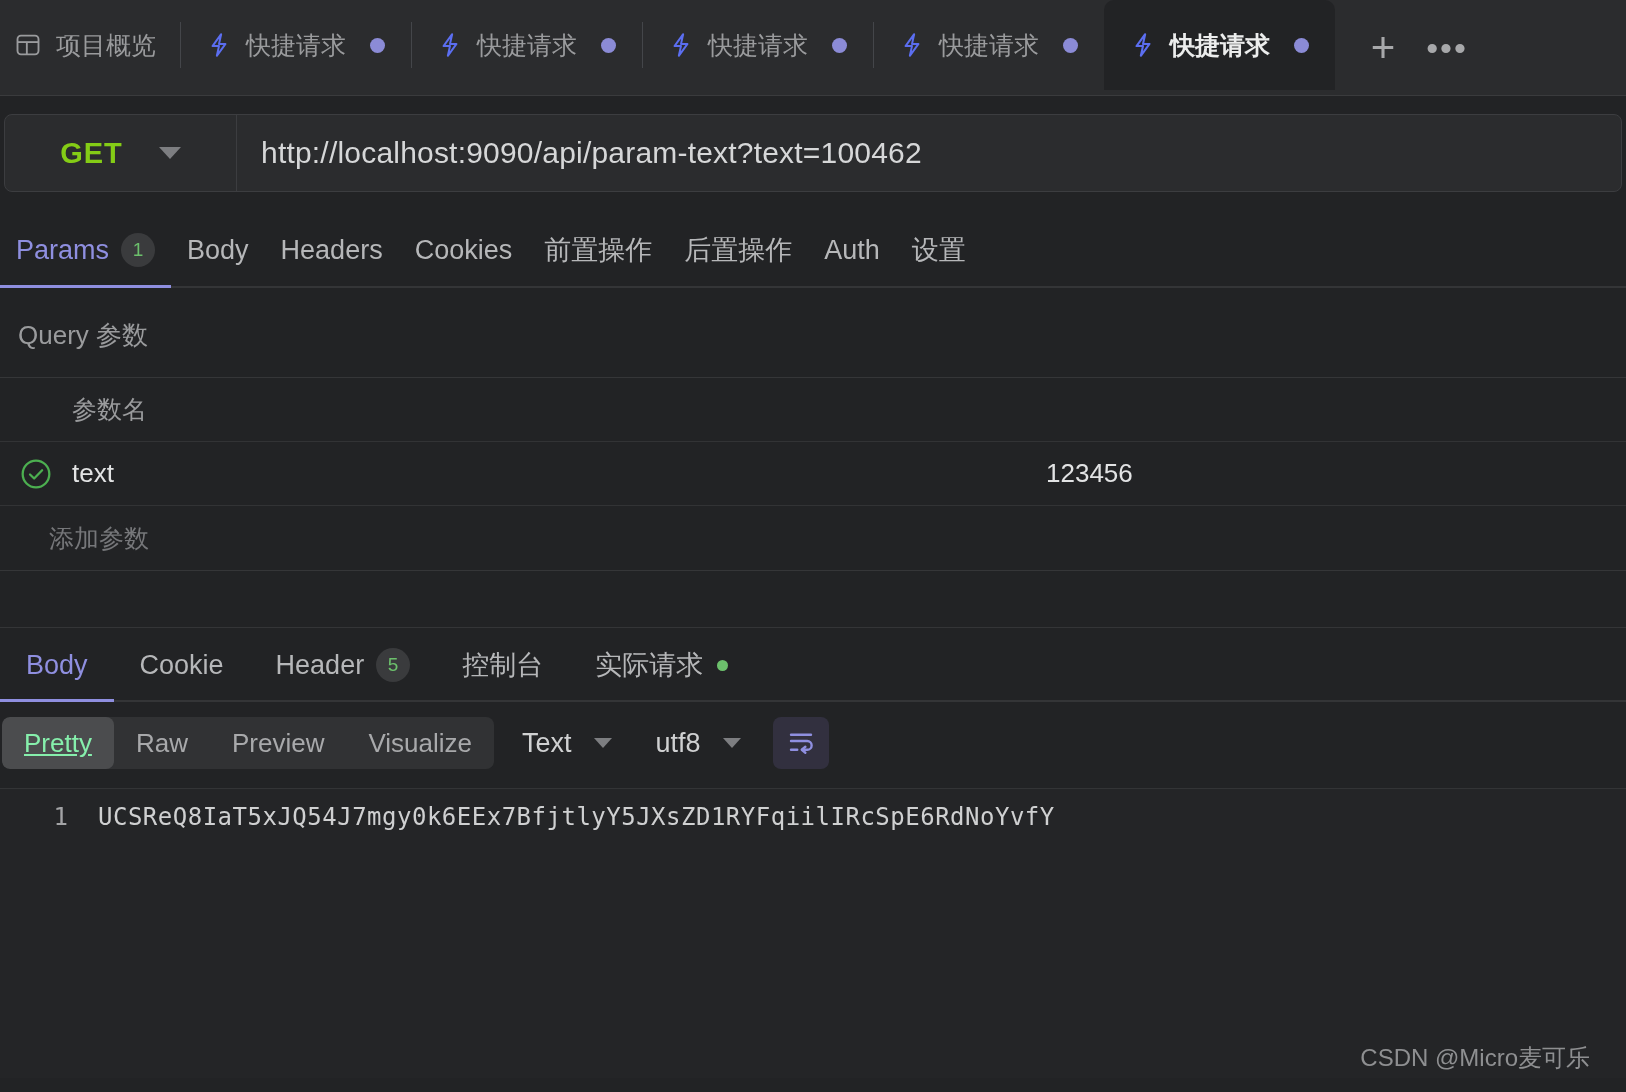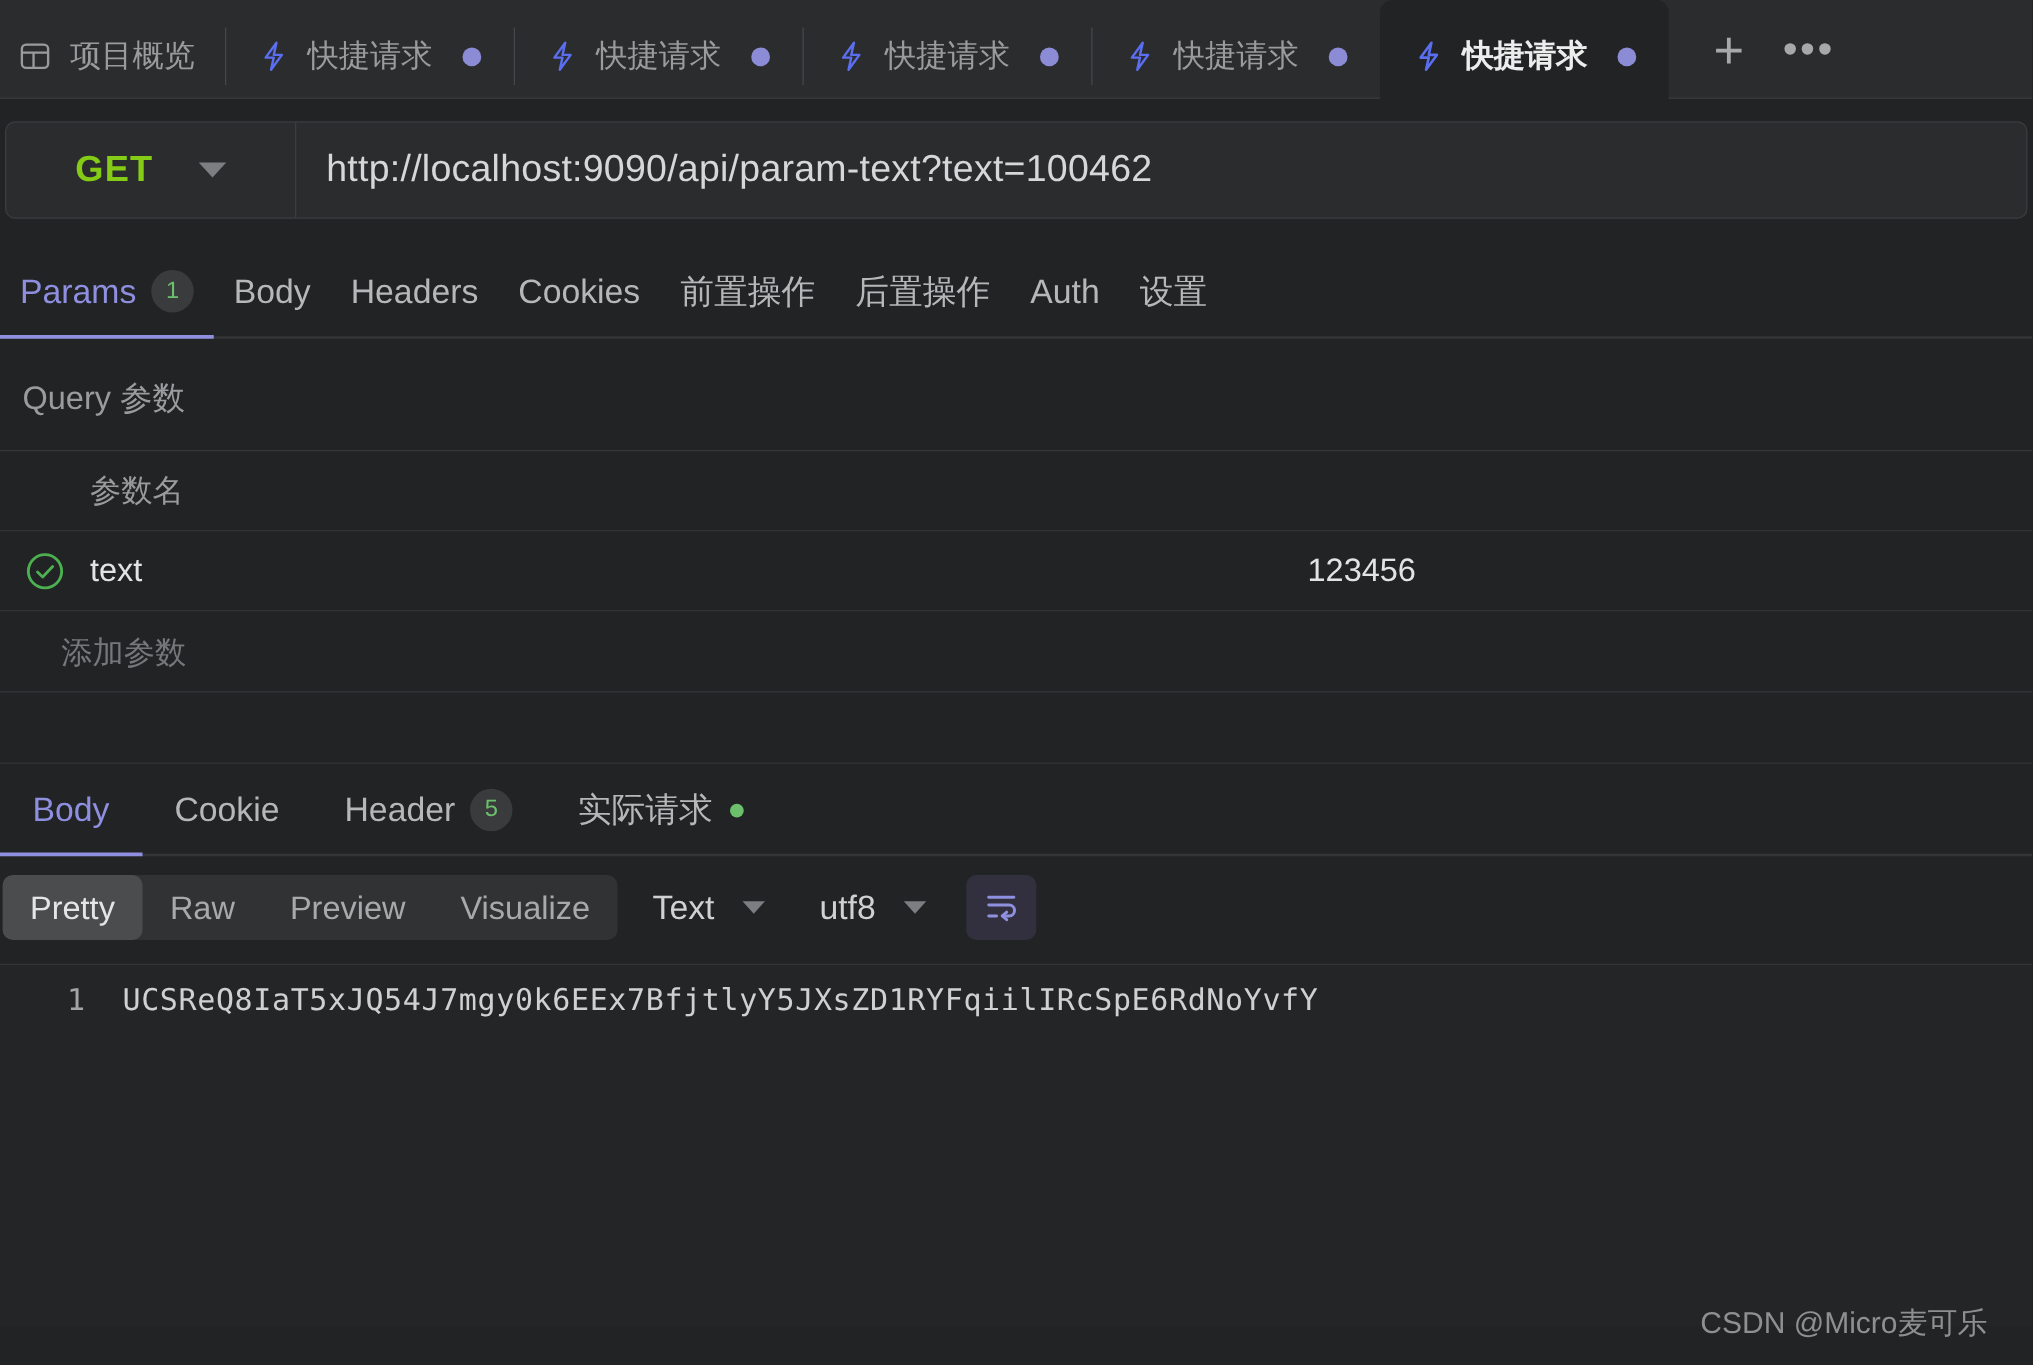--- a/index.html
+++ b/index.html
@@ -7,21 +7,21 @@
     width: 1626px;
     height: 1092px;
     background: #222325;
     font-family: "Liberation Sans", sans-serif;
     overflow: hidden;
   }
   body { position: relative; }
 
   
   .tabbar {
-    height: 79px;
+    height: 96px;
     background: #2b2c2e;
     display: flex;
     align-items: stretch;
     position: relative;
   }
   .tabbar::after {
     content: "";
     position: absolute;
     left: 0; right: 0; bottom: 0;
     height: 1px;
@@ -253,21 +253,21 @@
     border-radius: 8px;
     height: 52px;
     overflow: hidden;
   }
   .seg {
     display: flex; align-items: center;
     padding: 0 22px;
     color: #a8a9ab;
     font-size: 26px;
   }
-  .seg.active { background: #4b4c4e; color: #e5e5e5; border-radius: 8px; }
+  .seg.active { background: #4b4c4e; color: #86efac; border-radius: 8px; text-decoration: underline; }
   .selbox {
     display: flex; align-items: center;
     gap: 22px;
     padding: 0 16px 0 28px;
     color: #d0d1d2;
     font-size: 27px;
   }
   .chev-sm {
     width: 0; height: 0;
     border-left: 9px solid transparent;
@@ -467,20 +467,23 @@
     <span>Body</span>
   </div>
   <div class="restab">
     <span>Cookie</span>
   </div>
   <div class="restab">
     <span>Header</span>
     <span class="badge">5</span>
   </div>
   <div class="restab">
+    <span>控制台</span>
+  </div>
+  <div class="restab">
     <span>实际请求</span>
     <span class="gdot"></span>
   </div>
 </div>
 
 <div class="viewbar">
   <div class="segment">
     <div class="seg active">
       <span>Pretty</span>
     </div>

